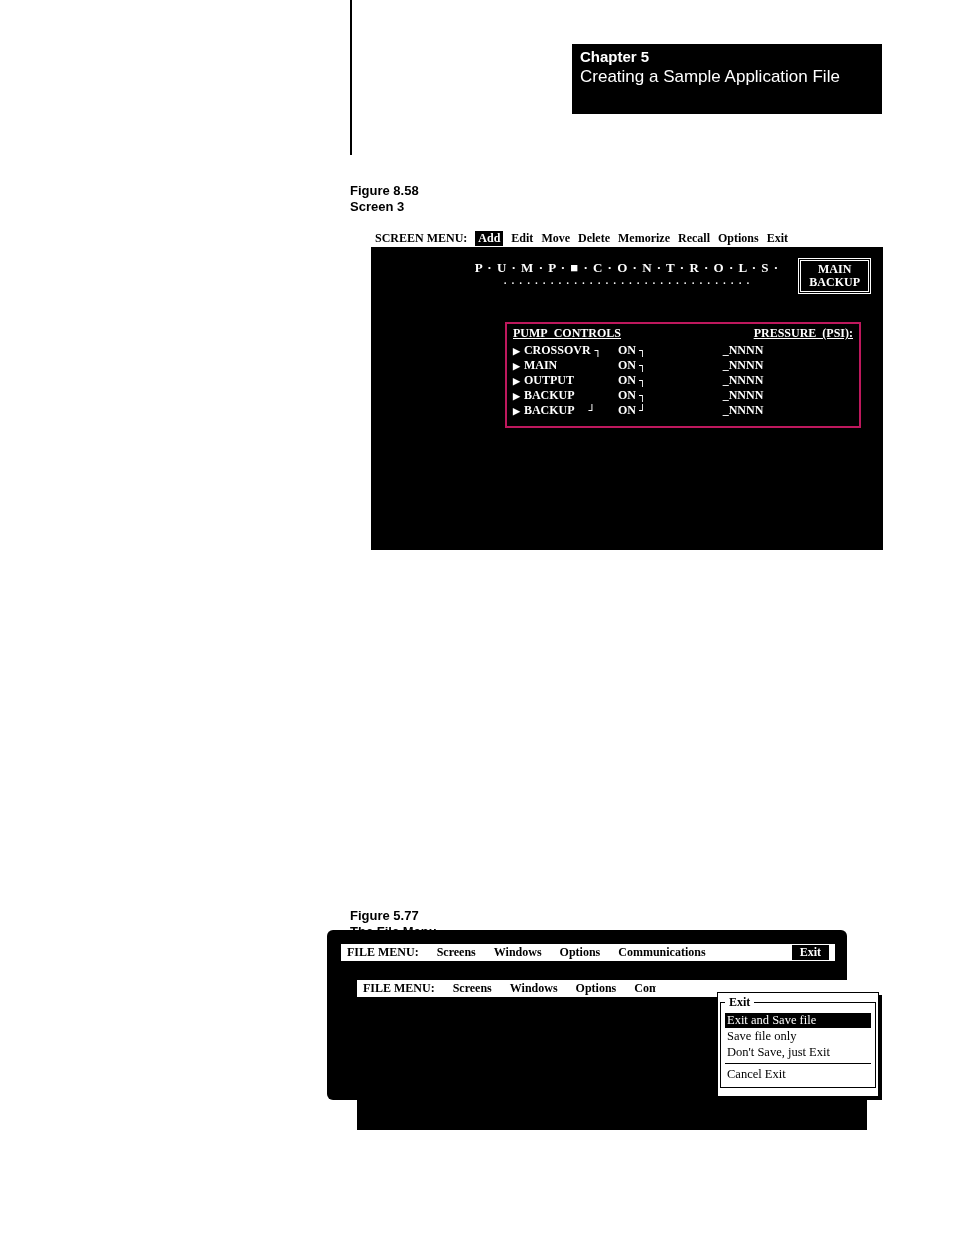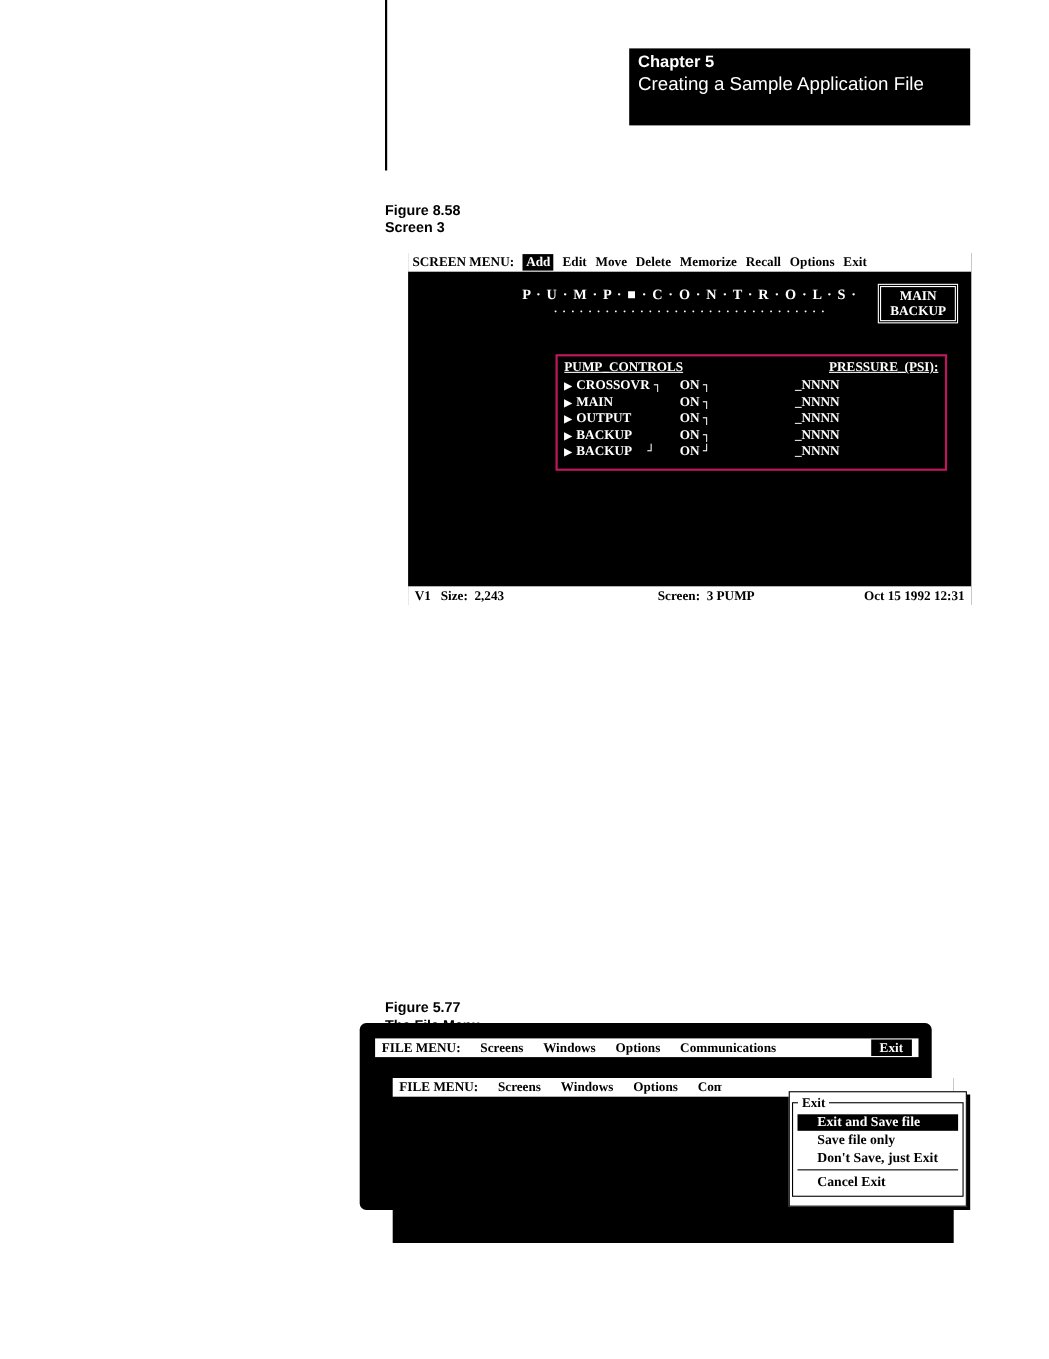--- a/index.html
+++ b/index.html
@@ -181,21 +181,21 @@
     border: 1px solid #000;
     padding: 0 0 6px 0;
     box-shadow: 3px 3px 0 #000;
   }
   .exit-popup fieldset {
     border: 1px solid #000;
     margin: 2px;
     padding: 2px 4px 4px 4px;
   }
   .exit-popup legend { font-weight: bold; padding: 0 4px; font-size:12px;}
-  .exit-popup .opt { padding: 0 18px; margin:1px 0; font-weight:bold; }
+  .exit-popup .opt { padding: 0 2px; margin:1px 0; font-weight:normal; }
   .exit-popup .opt.sel { background:#000; color:#fff; }
   .exit-popup hr { border:none; border-top:1px solid #000; margin:3px 0;}
   .bracket { font-family: monospace; font-size:11px; }
 </style>
 </head>
 <body>
 
 <div class="page">
   <div class="vert-rule"></div>
 
@@ -271,32 +271,20 @@
         <span class="col3">_NNNN</span>
       </div>
       <div class="pump-row">
         <span class="col1"><span class="tri">▶</span><span>BACKUP</span>&nbsp;&nbsp;<span class="bracket">┘</span></span>
         <span class="col2"><span>ON</span> <span class="bracket">┘</span></span>
         <span class="col3">_NNNN</span>
       </div>
     </div>
 
 
-    <div class="status-bar">
-      <span class="left">
-        <span>V1</span>&nbsp;&nbsp;
-        <span>Size:</span>&nbsp;
-        <span>2,243</span>
-      </span>
-      <span class="center">
-        <span>Screen:</span>&nbsp;
-        <span>3 PUMP</span>
-      </span>
-      <span class="right">Oct 15 1992 12:31</span>
-    </div>
   </div>
 
   <div class="fig-label" style="left:350px; top:908px;">
     <span>Figure 5.77</span><br>
     <span>The File Menu</span>
   </div>
 
   <div class="screen2-wrap">
     <div class="screen2-back">
       <div class="menu-bar2">

